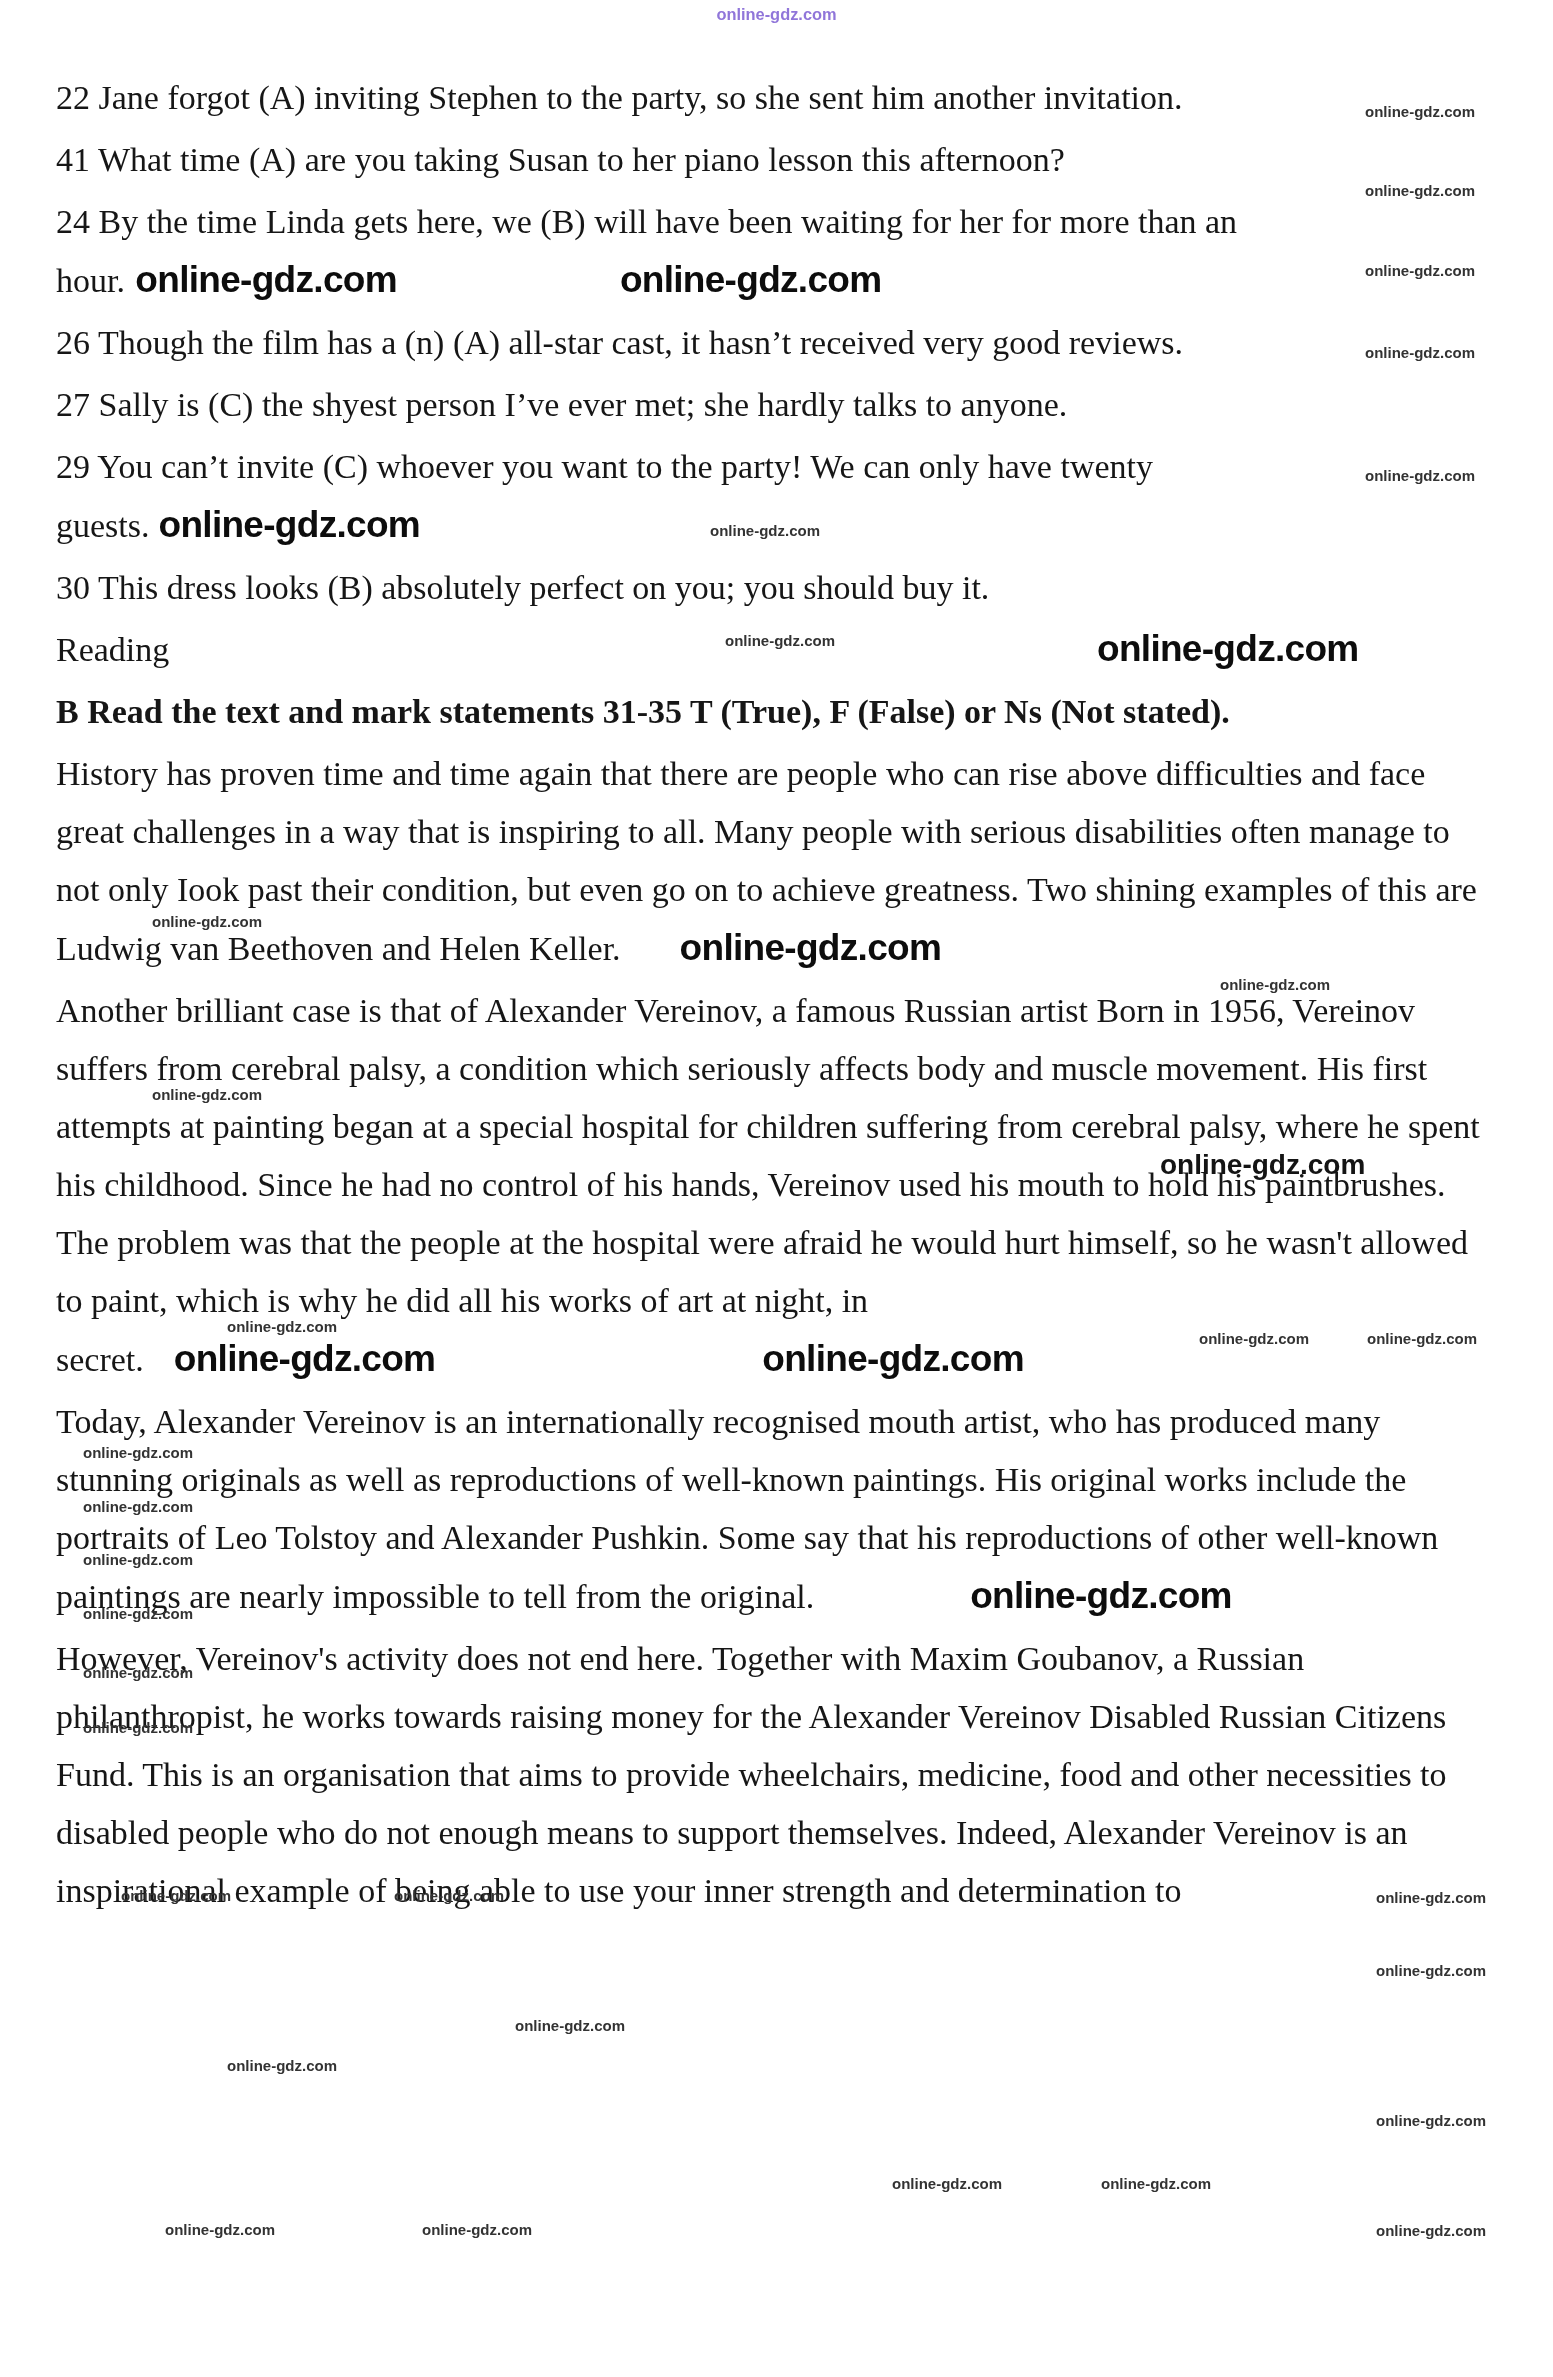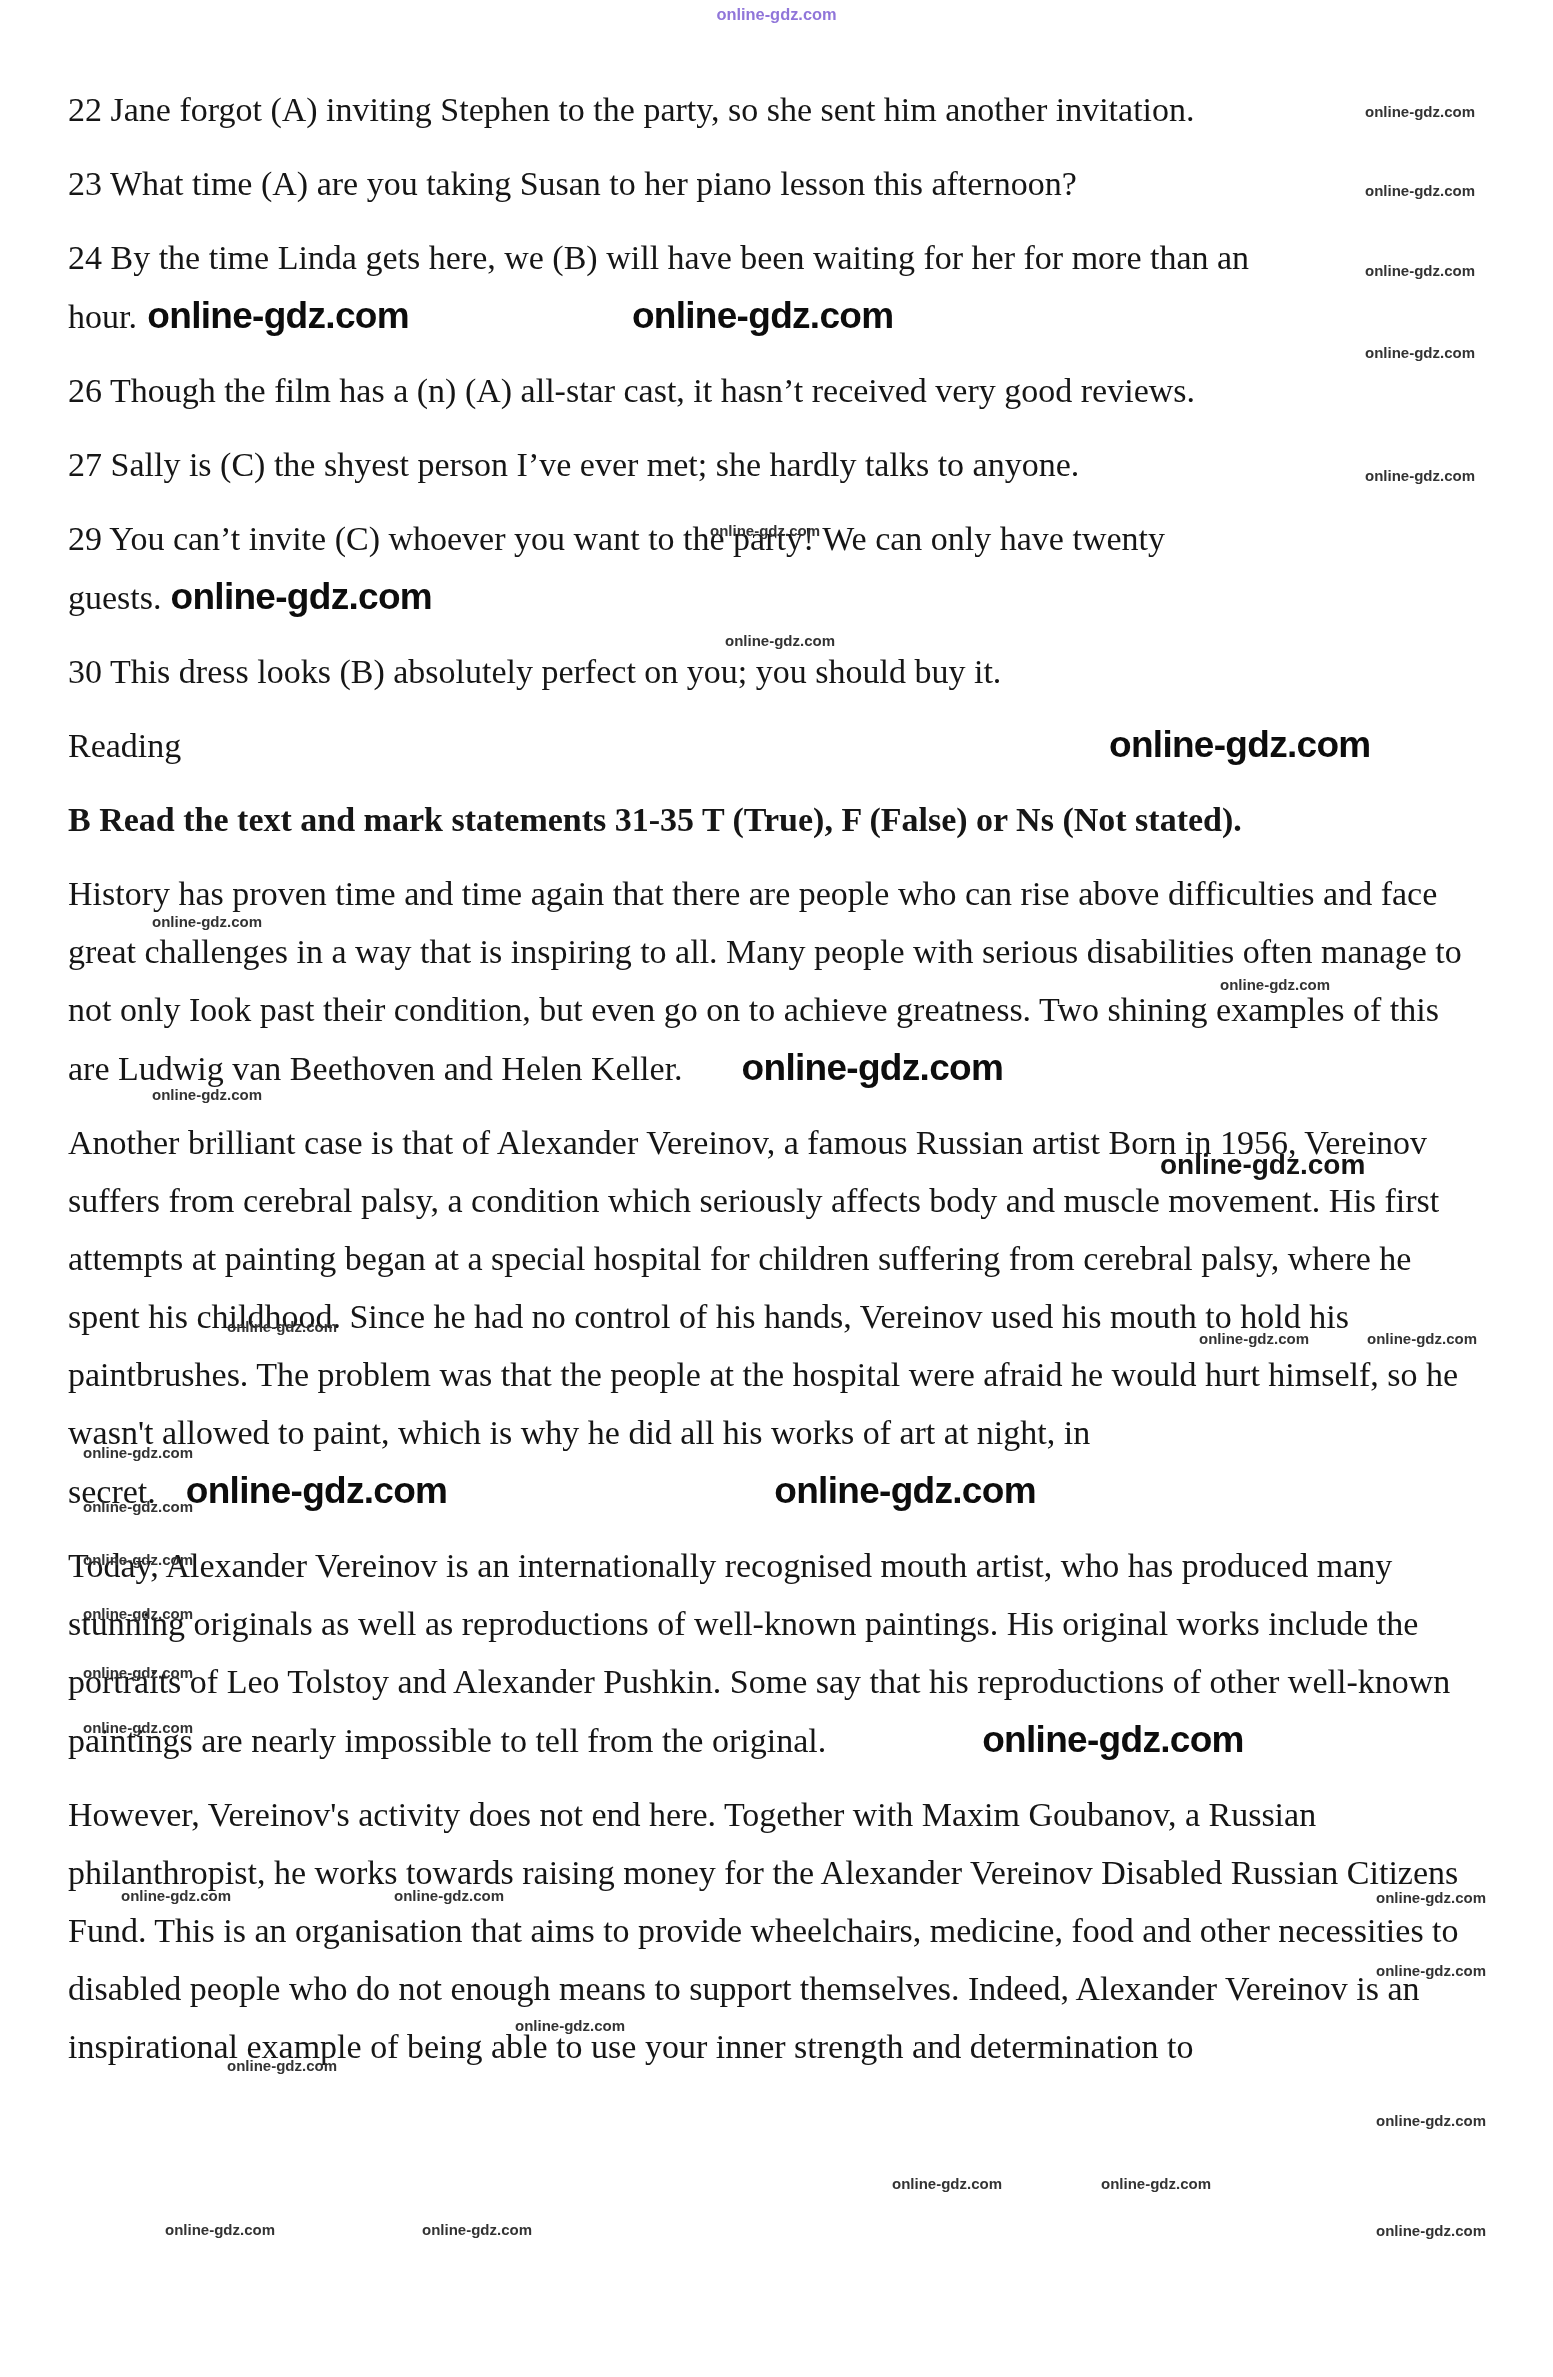--- a/index.html
+++ b/index.html
@@ -17,21 +17,21 @@
     position:absolute; top:4.5px; left:50%; transform:translateX(-50%);
     font-family:"Liberation Sans", "DejaVu Sans", sans-serif;
     font-size:16.4px; font-weight:bold; color:#8b6fd8; opacity:.95;
     white-space:nowrap;
   }
 
   .content {
     position:absolute; left:52px; top:65px; width:1449px;
     font-size:34px; line-height:58px;
   }
-  .content p { margin:16px; }
+  .content p { margin:4px; }
   .bold { font-weight:bold; }
   .reading-line { position:relative; }
 
   .wm-big {
     font-family:"Liberation Sans", "DejaVu Sans", sans-serif;
     font-weight:bold; font-size:37px; color:#0d0d0d;
     white-space:nowrap; letter-spacing:-0.7px;
   }
   .wm-abs { position:absolute; }
   .wm-med {
@@ -47,21 +47,21 @@
 </style>
 </head>
 <body>
 
 <div class="page">
 
   <div class="top-wm">online-gdz.com</div>
 
   <div class="content">
     <p>22 Jane forgot (A) inviting Stephen to the party, so she sent him another invitation.</p>
-    <p>23 What time (A) are you taking Susan to her piano lesson this afternoon?</p>
+    <p>41 What time (A) are you taking Susan to her piano lesson this afternoon?</p>
     <p><span>24 By the time Linda gets here, we (B) will have been waiting for her for more than an hour.</span><span class="wm-big" style="margin-left:10.4px">online-gdz.com</span><span class="wm-big" style="margin-left:223px">online-gdz.com</span></p>
     <p>26 Though the film has a (n) (A) all-star cast, it hasn’t received very good reviews.</p>
     <p>27 Sally is (C) the shyest person I’ve ever met; she hardly talks to anyone.</p>
     <p><span>29 You can’t invite (C) whoever you want to the party! We can only have twenty guests.</span><span class="wm-big" style="margin-left:9px">online-gdz.com</span></p>
     <p>30 This dress looks (B) absolutely perfect on you; you should buy it.</p>
 
     <p class="reading-line"><span>Reading</span><span class="wm-big wm-abs" style="left:1041px; top:-1.5px">online-gdz.com</span></p>
 
     <p class="bold">B Read the text and mark statements 31-35 T (True), F (False) or Ns (Not stated).</p>
 

